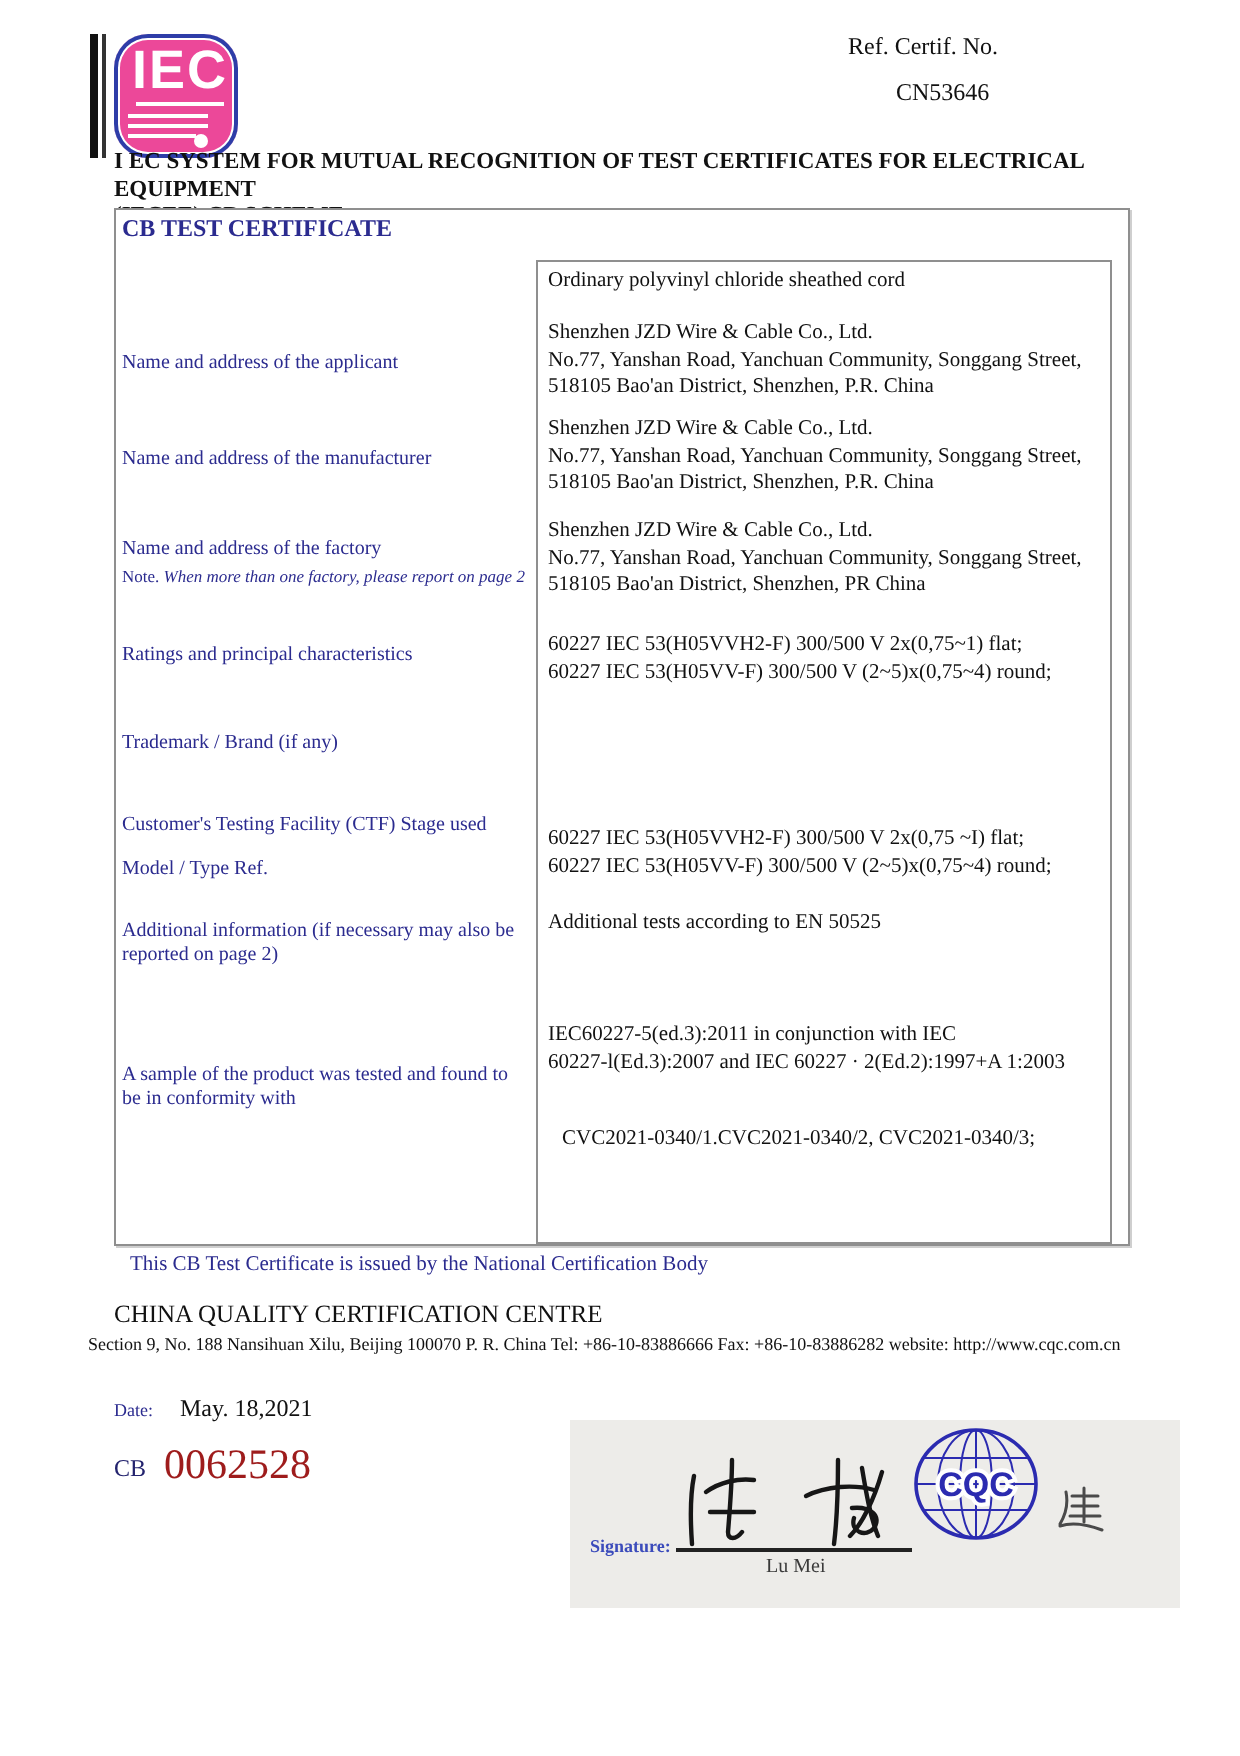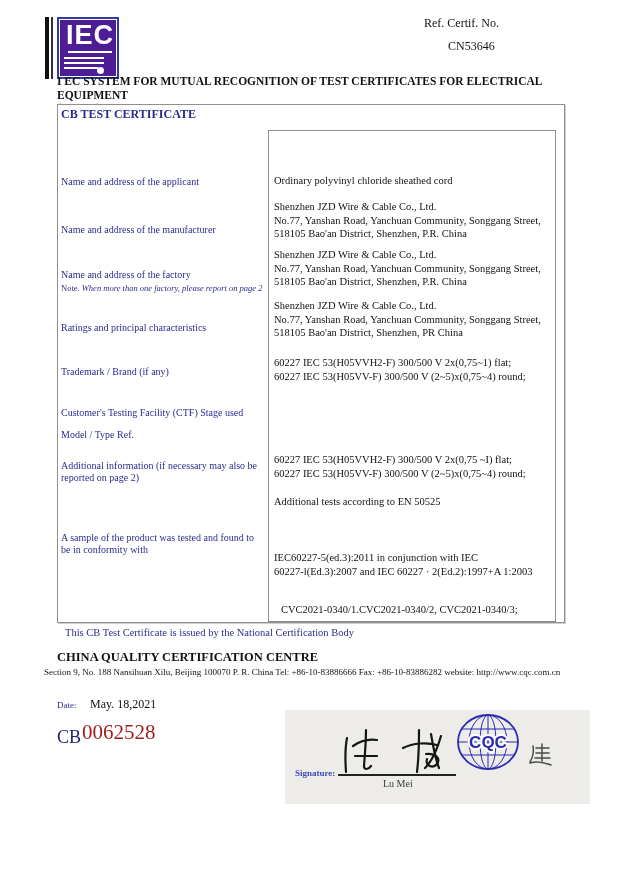--- a/index.html
+++ b/index.html
@@ -5,22 +5,22 @@
   * { margin:0; padding:0; box-sizing:border-box; }
   body { background:#ffffff; font-family:"Liberation Serif","DejaVu Serif",serif; }
   .page {
     position:relative; width:620px; height:878px; background:#ffffff;
     overflow:hidden; color:#111;
   }
   
   .iec-logo { position:absolute; left:45px; top:17px; width:76px; height:62px; }
   .iec-bar  { position:absolute; left:0; top:0; width:4px; height:62px; background:#111; }
   .iec-bar2 { position:absolute; left:6px; top:0; width:2px; height:62px; background:#333; }
-  .iec-box  { position:absolute; left:12px; top:0; width:62px; height:62px; background:#4c1d95;
-              box-shadow:inset 0 0 0 2px #2e3da8, inset 0 0 0 3px #ffffff; }
+  .iec-box  { position:absolute; left:12px; top:0; width:62px; height:62px; background:#ec4899;
+              box-shadow:inset 0 0 0 2px #2e3da8, inset 0 0 0 3px #ffffff;border-radius:17px; }
   .iec-text { position:absolute; left:9px; top:3px; font-family:"Liberation Sans",sans-serif;
               font-weight:bold; font-size:27px; color:#ffffff; letter-spacing:1px; }
   .iec-text::after { content:""; position:absolute; left:2px; bottom:-2px; width:44px; height:2px; background:#fff; }
   .iec-lines { position:absolute; left:7px; top:40px; width:48px; }
   .iec-lines i { display:block; height:2px; background:#ffffff; margin-bottom:3px; }
   .iec-lines i:nth-child(1){ width:40px; }
   .iec-lines i:nth-child(2){ width:40px; }
   .iec-lines i:nth-child(3){ width:34px; }
   .iec-dot { position:absolute; left:40px; top:50px; width:7px; height:7px; border-radius:50%; background:#fff; }
   .ref-label { position:absolute; left:424px; top:16px; font-size:12px; color:#111; }
@@ -28,30 +28,30 @@
   .scheme-title { position:absolute; left:57px; top:75px; width:512px; font-weight:bold;
                   font-size:11.5px; line-height:13.5px; white-space:pre-line; color:#111; }
   
   .outer-box { position:absolute; left:57px; top:104px; width:508px; height:519px;
                border:1px solid #8f8f8f; box-shadow:1px 1px 0 #cfcfcf; background:#fff; }
   .inner-box { position:absolute; left:268px; top:130px; width:288px; height:492px;
                border:1px solid #8f8f8f; background:#fff; }
   .cert-title { position:absolute; left:61px; top:107px; font-size:12px; font-weight:bold; color:#2b2b8f; }
   .lbl { position:absolute; left:61px; width:202px; font-size:10px; line-height:12px; color:#2b2b8f; }
   .val { position:absolute; left:274px; width:276px; font-size:10.5px; line-height:13.5px;
-         color:#111; white-space:pre-line;margin-top:40px; }
+         color:#111; white-space:pre-line; }
   .note-line { position:absolute; left:61px; width:208px; font-size:8.5px; color:#2b2b8f; }
   .note-line .it { font-style:italic;margin-top:30px; }
   .issued-line { position:absolute; left:65px; top:627px; font-size:10.5px; color:#2b2b8f; }
   
-  .ncb-name { position:absolute; left:57px; top:650px; font-size:12.5px; font-weight:bold; color:#111; }
+  .ncb-name { position:absolute; left:57px; top:650px; font-size:12.5px; font-weight:normal; color:#111; }
   .ncb-addr { position:absolute; left:44px; top:667px; font-size:9px; color:#111; }
   .date-label { position:absolute; left:57px; top:700px; font-size:9px; color:#2b2b8f; }
   .date-value { position:absolute; left:90px; top:697px; font-size:12px; color:#111; }
-  .cb-prefix { position:absolute; left:57px; top:727px; font-size:18px; color:#23236e; }
+  .cb-prefix { position:absolute; left:57px; top:727px; font-size:12px; color:#23236e; }
   .cb-number { position:absolute; left:82px; top:720px; font-size:21px; color:#9e1c1c; }
   
   .scan-area { position:absolute; left:285px; top:710px; width:305px; height:94px; background:#edecе9;
                background:#edece9; }
   .stamp { position:absolute; left:170px; top:2px; width:66px; height:64px; }
   .side-char { position:absolute; left:242px; top:32px; width:26px; height:26px; }
   .sig-strokes { position:absolute; left:48px; top:16px; width:136px; height:50px; }
   .sig-line { position:absolute; left:53px; top:64px; width:118px; height:1.5px; background:#222; }
   .sig-label { position:absolute; left:10px; top:58px; font-family:Liberation Serif, serif;
                font-weight:bold; font-size:9px; color:#3b4bbb; }

